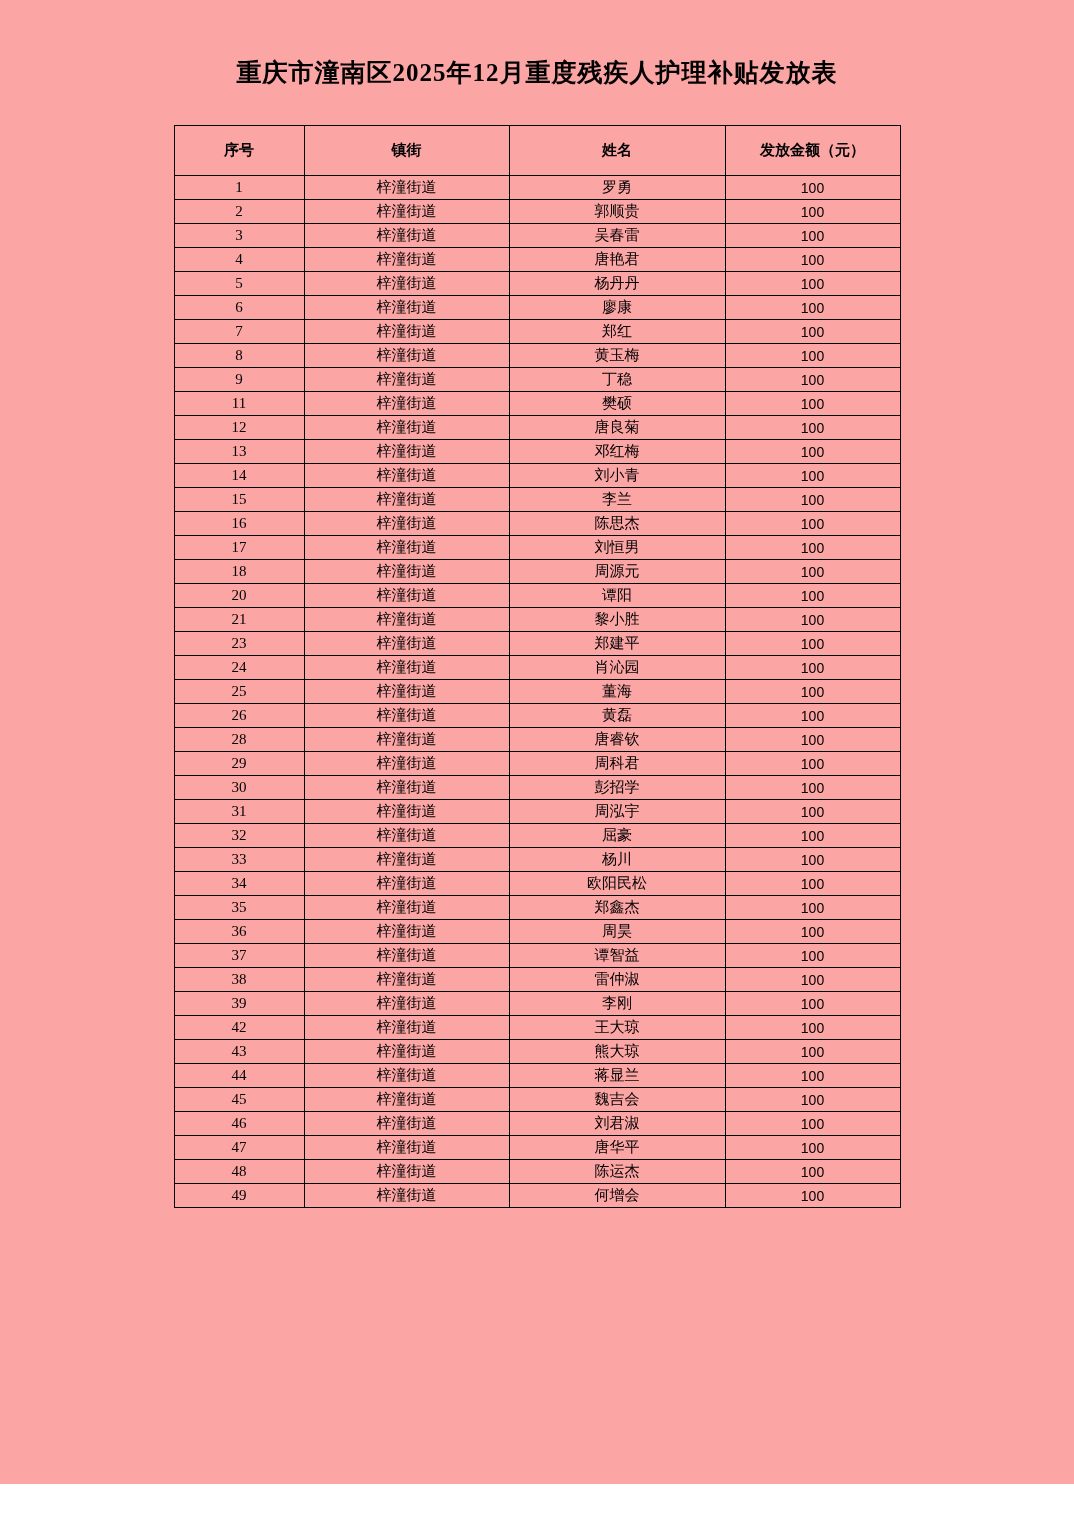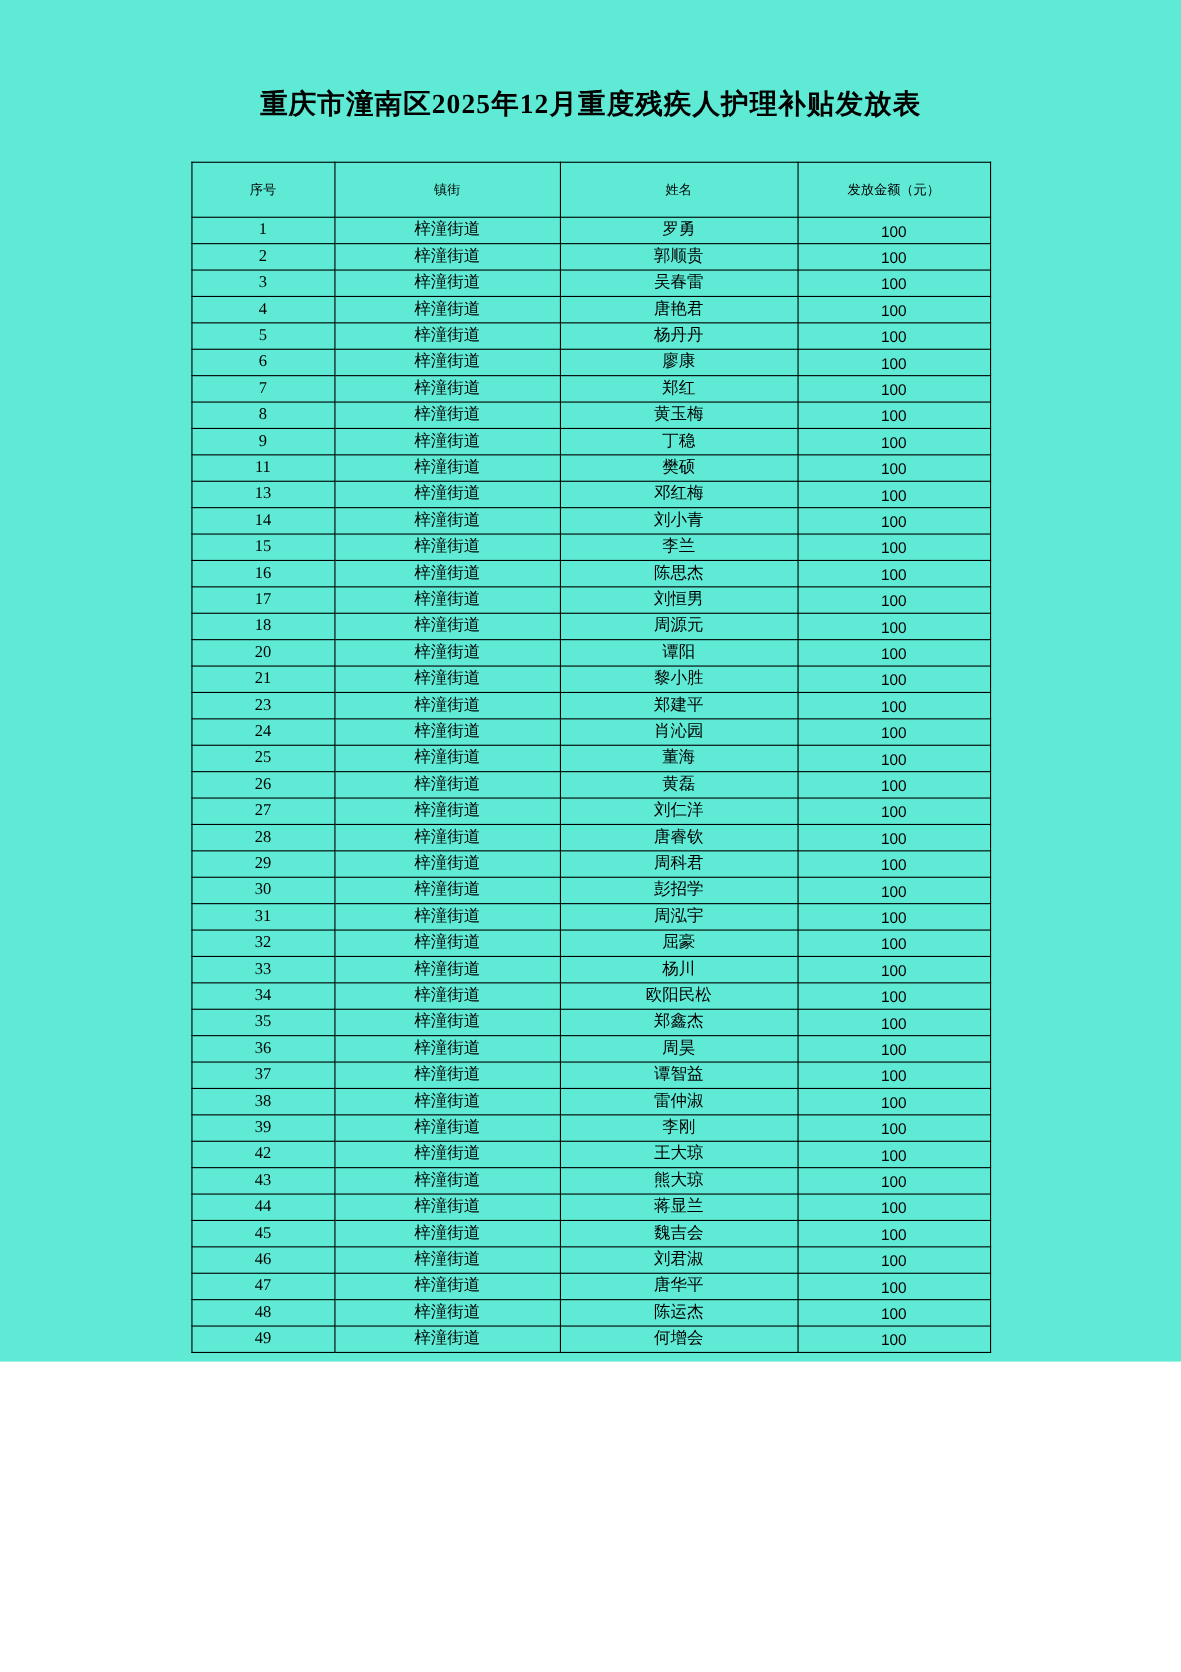--- a/index.html
+++ b/index.html
@@ -4,24 +4,24 @@
 <style>
   * { margin: 0; padding: 0; box-sizing: border-box; }
   html, body {
     background: #ffffff;
     font-family: "Liberation Serif", serif;
     color: #000000;
   }
   .page {
     position: relative;
     width: 1074px;
-    height: 1238px;
+    height: 1484px;
     margin: 0 auto;
-    background: #5eead4;
-    padding-top: 78px;
+    background: #fca5a5;
+    padding-top: 56px;
   }
   .doc-title {
     text-align: center;
     font-size: 25px;
     font-weight: bold;
     font-family: "Liberation Serif", serif;
     letter-spacing: 1px;
     margin-bottom: 36px;
   }
   table.subsidy-table {
@@ -33,22 +33,22 @@
   .subsidy-table th,
   .subsidy-table td {
     border: 1px solid #000000;
     text-align: center;
     vertical-align: middle;
     overflow: hidden;
     white-space: nowrap;
   }
   .subsidy-table th {
     height: 50px;
-    font-size: 12px;
-    font-weight: normal;
+    font-size: 15px;
+    font-weight: bold;
     font-family: "Liberation Sans", sans-serif;
   }
   .subsidy-table td {
     height: 24px;
     font-size: 15px;
     line-height: 1;
     padding: 1px 2px;
   }
   .subsidy-table td[data-name="cell-serial"] {
     font-family: "Liberation Serif", serif;
@@ -136,20 +136,26 @@
           <td data-name="cell-name">丁稳</td>
           <td data-name="cell-amount">100</td>
         </tr>
         <tr data-name="table-row">
           <td data-name="cell-serial">11</td>
           <td data-name="cell-town">梓潼街道</td>
           <td data-name="cell-name">樊硕</td>
           <td data-name="cell-amount">100</td>
         </tr>
         <tr data-name="table-row">
+          <td data-name="cell-serial">12</td>
+          <td data-name="cell-town">梓潼街道</td>
+          <td data-name="cell-name">唐良菊</td>
+          <td data-name="cell-amount">100</td>
+        </tr>
+        <tr data-name="table-row">
           <td data-name="cell-serial">13</td>
           <td data-name="cell-town">梓潼街道</td>
           <td data-name="cell-name">邓红梅</td>
           <td data-name="cell-amount">100</td>
         </tr>
         <tr data-name="table-row">
           <td data-name="cell-serial">14</td>
           <td data-name="cell-town">梓潼街道</td>
           <td data-name="cell-name">刘小青</td>
           <td data-name="cell-amount">100</td>
@@ -205,26 +211,20 @@
         <tr data-name="table-row">
           <td data-name="cell-serial">25</td>
           <td data-name="cell-town">梓潼街道</td>
           <td data-name="cell-name">董海</td>
           <td data-name="cell-amount">100</td>
         </tr>
         <tr data-name="table-row">
           <td data-name="cell-serial">26</td>
           <td data-name="cell-town">梓潼街道</td>
           <td data-name="cell-name">黄磊</td>
-          <td data-name="cell-amount">100</td>
-        </tr>
-        <tr data-name="table-row">
-          <td data-name="cell-serial">27</td>
-          <td data-name="cell-town">梓潼街道</td>
-          <td data-name="cell-name">刘仁洋</td>
           <td data-name="cell-amount">100</td>
         </tr>
         <tr data-name="table-row">
           <td data-name="cell-serial">28</td>
           <td data-name="cell-town">梓潼街道</td>
           <td data-name="cell-name">唐睿钦</td>
           <td data-name="cell-amount">100</td>
         </tr>
         <tr data-name="table-row">
           <td data-name="cell-serial">29</td>

